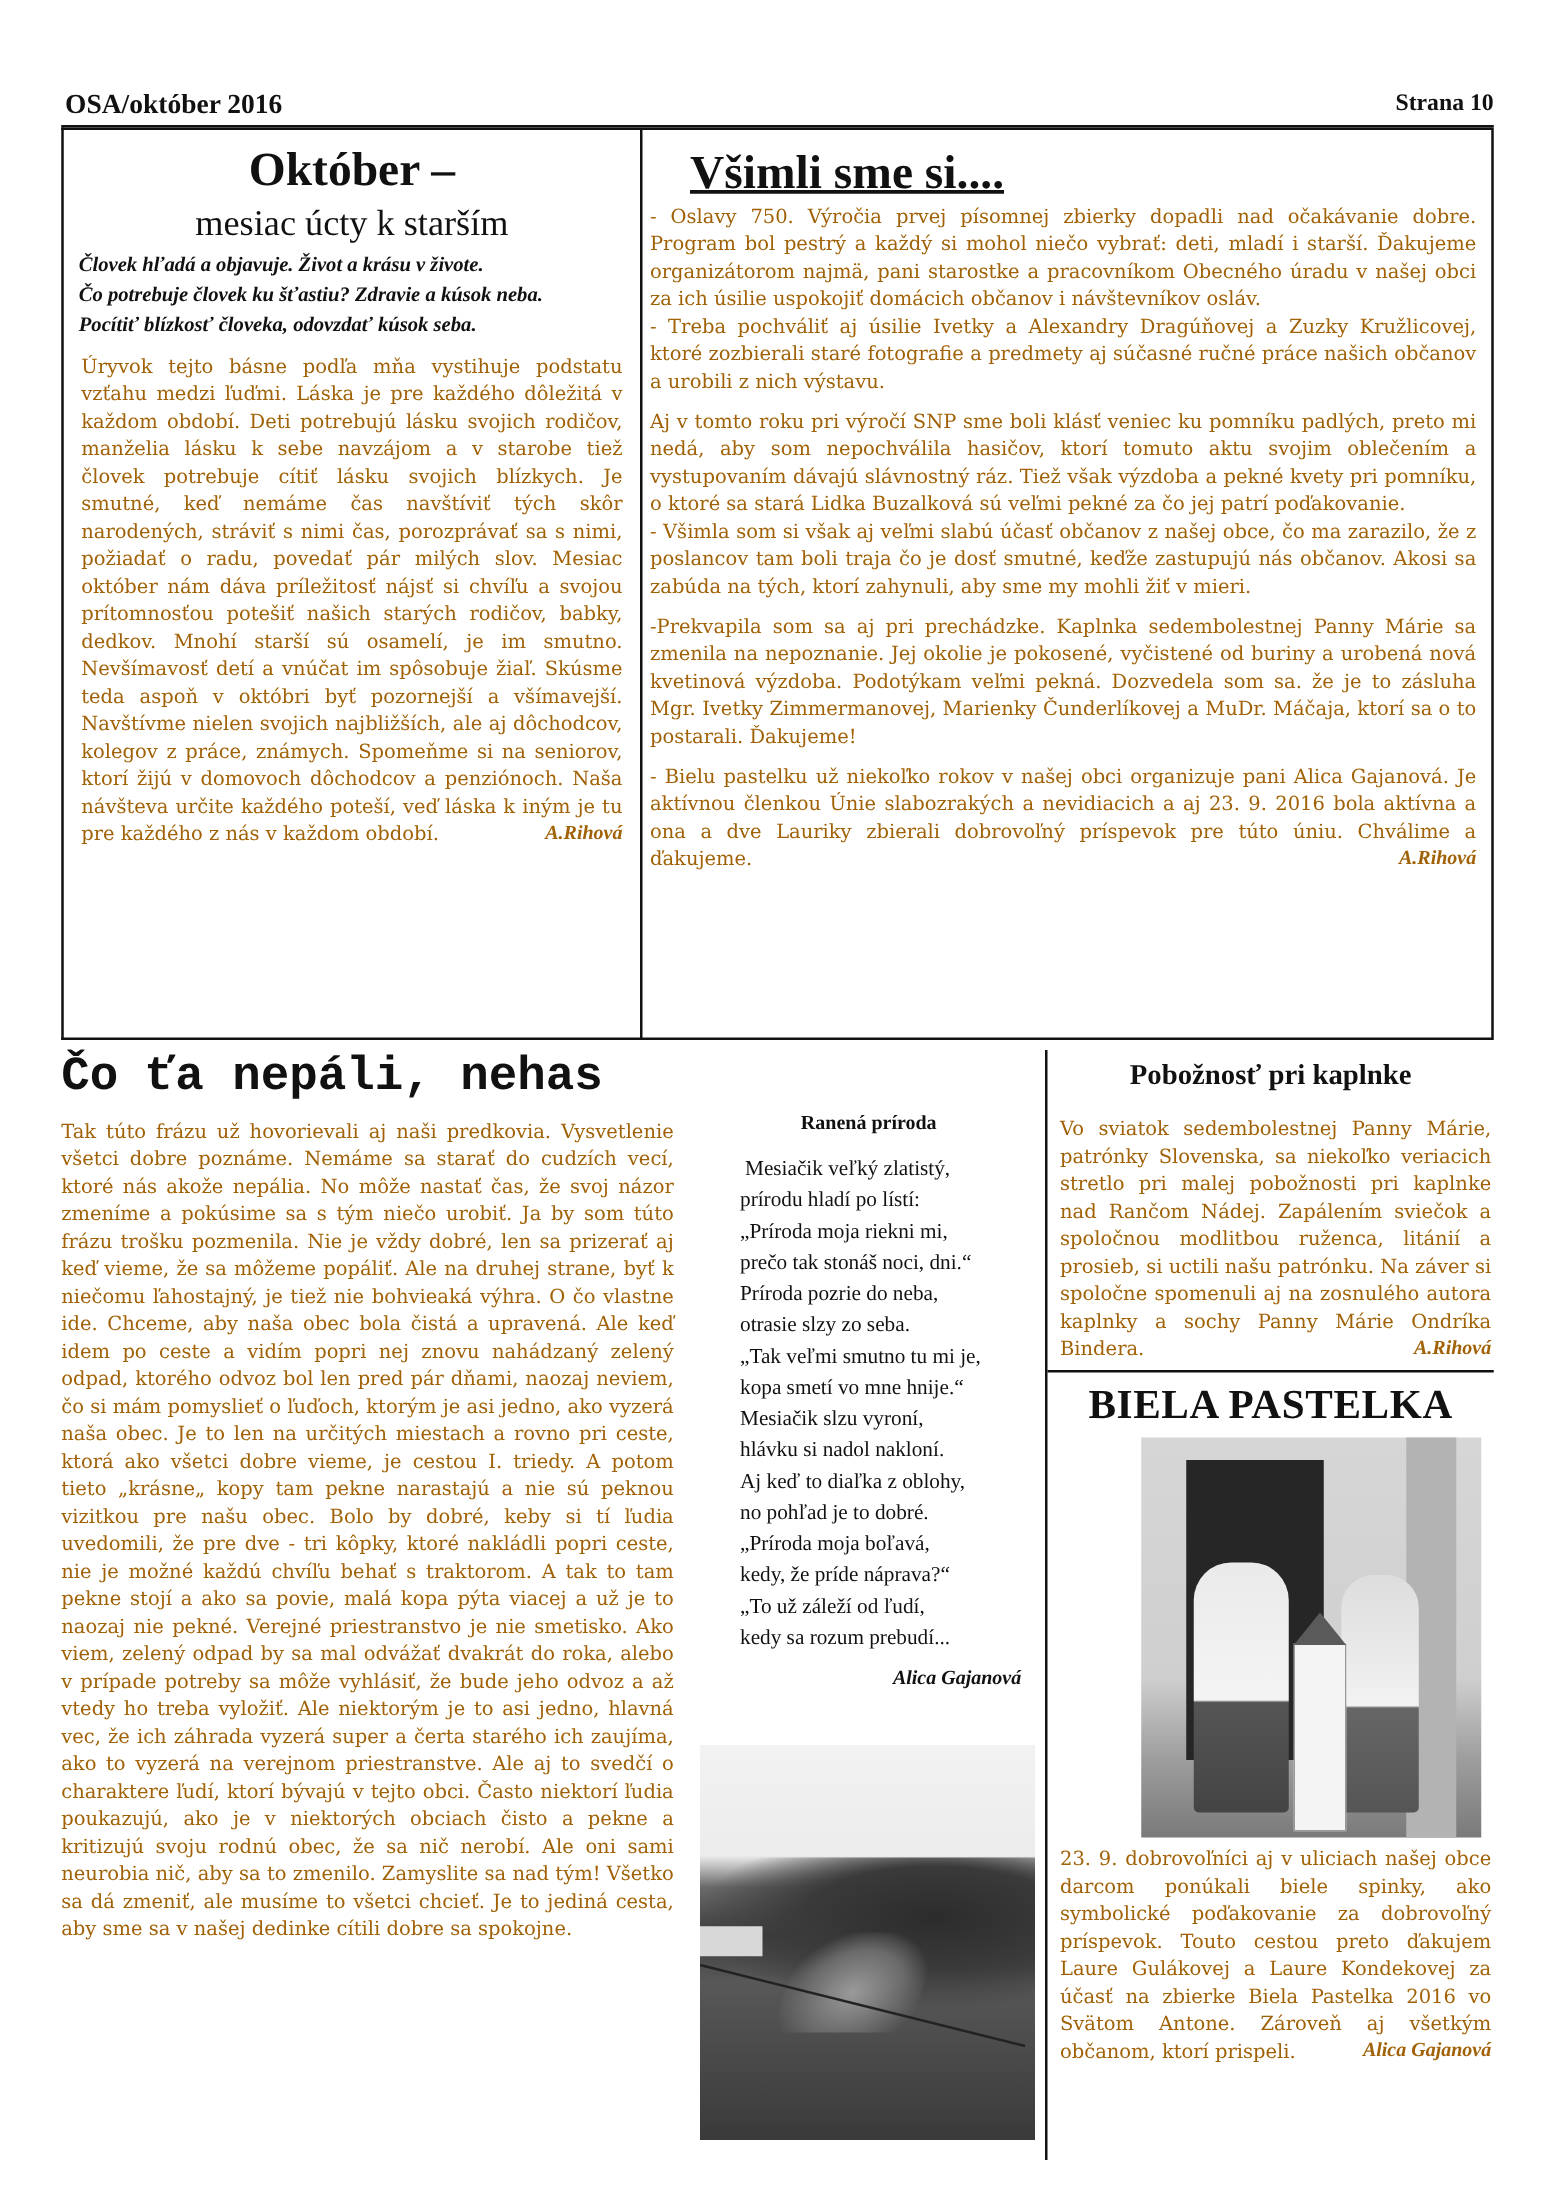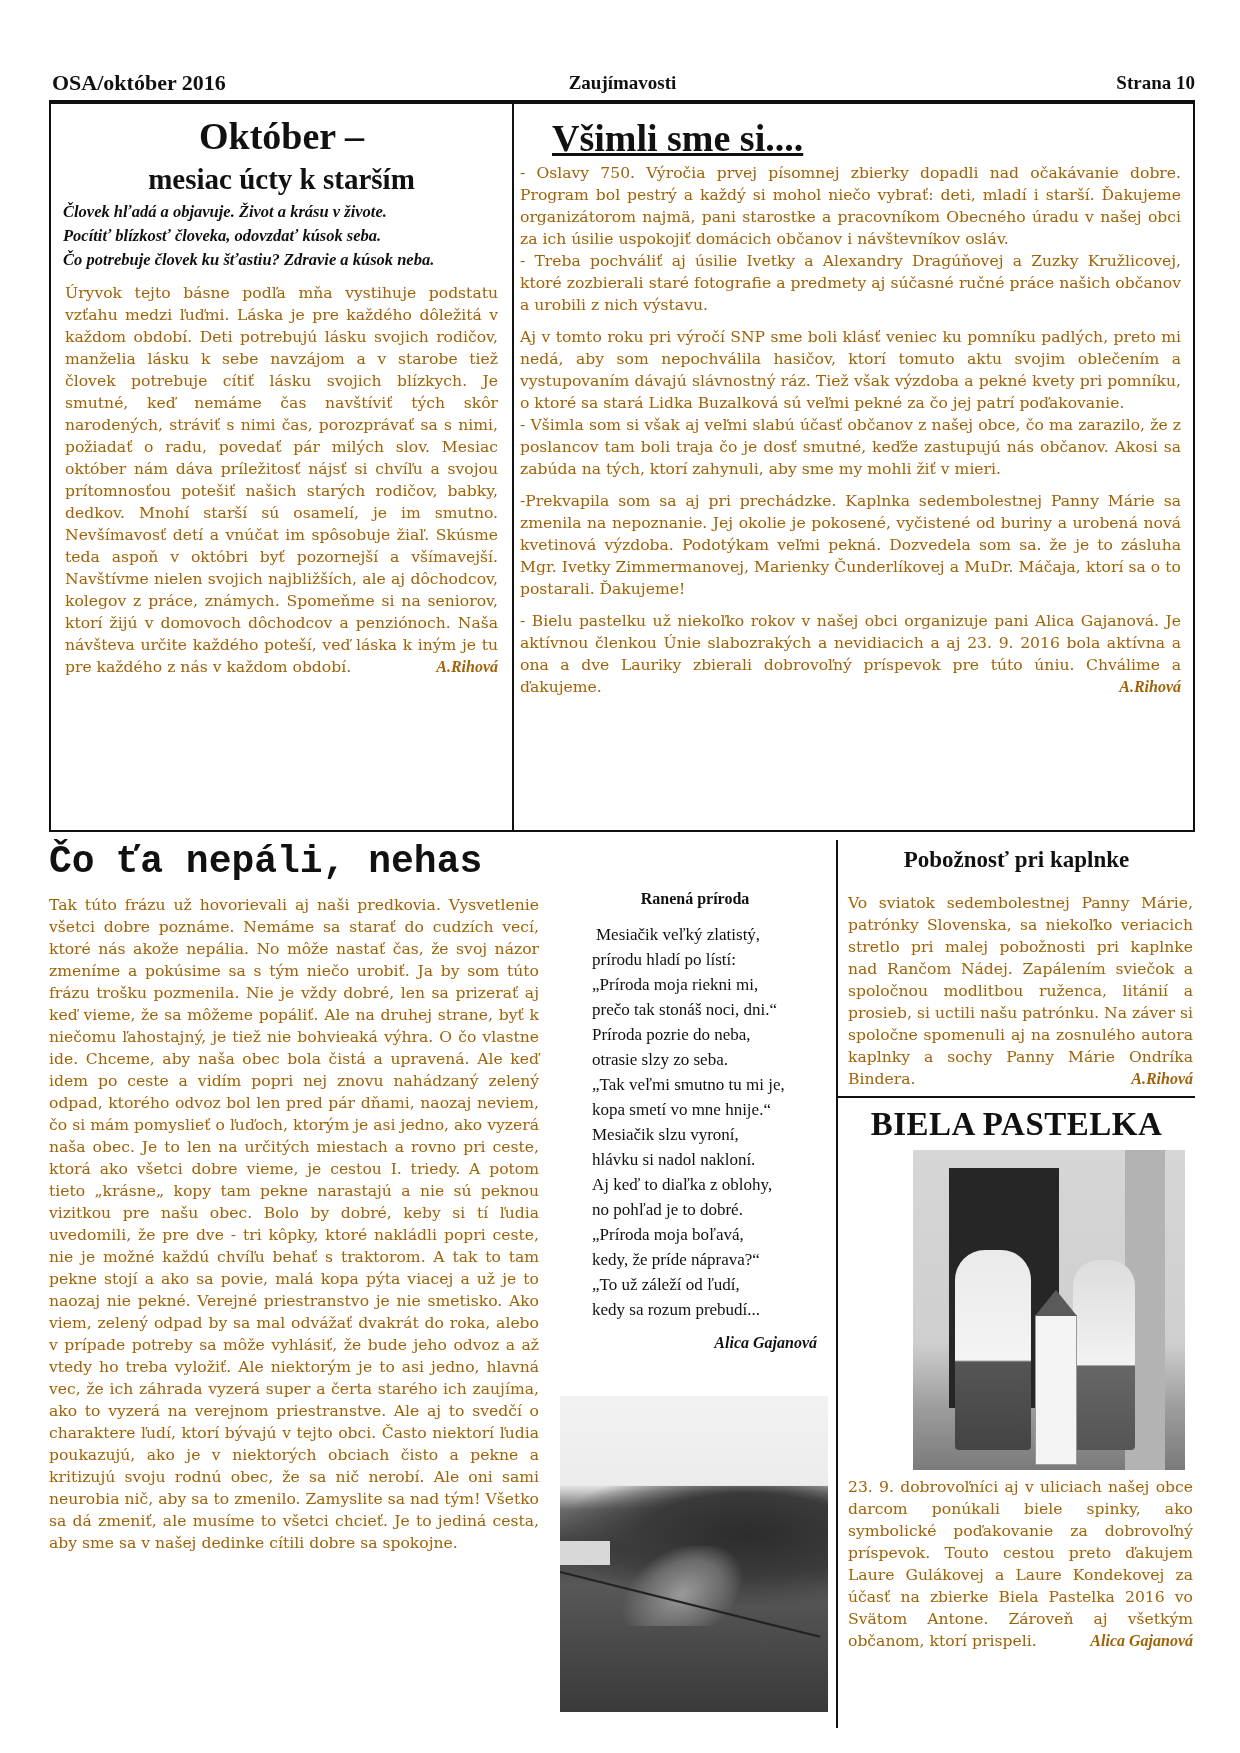--- a/index.html
+++ b/index.html
@@ -13,21 +13,21 @@
   .hdr .right { position: absolute; right: 0; top: 2px; font-size: 19px; }
 
   .rule { position: absolute; background: #111; }
 
   .txt { font-family: "DejaVu Serif", serif; font-size: 15.6px; line-height: 22px; text-align: justify; color: #a16207; }
   .sig { font-family: "Liberation Serif", serif; font-style: italic; font-weight: bold; font-size: 16px; float: right; }
 
   
   #oktober { position: absolute; left: 49px; top: 102px; width: 463px; height: 730px; border: 2px solid #111; border-right: none; }
   #oktober .t1 { font-family: "Liberation Serif", serif; font-weight: bold; font-size: 38px; text-align: center; margin-top: 12px; line-height: 40px; }
-  #oktober .t2 { font-family: "Liberation Serif", serif; font-weight: bold; font-size: 29px; text-align: center; margin-top: 6px; line-height: 34px; }
+  #oktober .t2 { font-family: "Liberation Serif", serif; font-weight: normal; font-size: 29px; text-align: center; margin-top: 6px; line-height: 34px; }
   #oktober .motto { font-family: "Liberation Serif", serif; font-style: italic; font-weight: bold; font-size: 16.5px; line-height: 24px; padding-left: 12px; margin-top: 4px; white-space: nowrap; }
   #oktober .body { padding: 0 14px 0 14px; margin-top: 10px; }
 
   
   #vsimli { position: absolute; left: 512px; top: 102px; width: 683px; height: 730px; border: 2px solid #111; border-left: 2px solid #111; }
   #vsimli .t1 { font-family: "Liberation Serif", serif; font-weight: bold; font-size: 38px; padding-left: 38px; margin-top: 14px; line-height: 40px; text-decoration: underline; }
   #vsimli .body { padding: 4px 12px 0 6px; }
   #vsimli .body p { margin-bottom: 0; }
   #vsimli .body p.gap { margin-top: 10px; }
 
@@ -63,32 +63,31 @@
   #photo-kids .girl2 { position: absolute; left: 160px; top: 110px; width: 62px; height: 190px; background: linear-gradient(180deg, #dddddd 0%, #f2f2f2 55%, #666 56%, #555 100%); border-radius: 26px 26px 4px 4px; }
   #photo-kids .box { position: absolute; left: 122px; top: 165px; width: 42px; height: 150px; background: #f4f4f4; border: 1px solid #999; }
   #photo-kids .box::before { content: ""; position: absolute; left: -1px; top: -26px; border-left: 21px solid transparent; border-right: 21px solid transparent; border-bottom: 26px solid #5a5a5a; }
   #pobozn .body2 { padding: 0 2px 0 10px; margin-top: 6px; }
 </style>
 </head>
 <body>
 
 <div class="hdr">
   <span class="left">OSA/október 2016</span>
-  <span class="center">Zaujímavosti</span>
   <span class="right">Strana 10</span>
 </div>
 <div class="rule" style="left:49px; top:100px; width:1146px; height:2px;"></div>
 
 <div id="oktober">
   <div class="t1">Október –</div>
   <div class="t2">mesiac úcty k starším</div>
   <div class="motto">
     <div>Človek hľadá a objavuje. Život a krásu v živote.</div>
+    <div>Čo potrebuje človek ku šťastiu? Zdravie a kúsok neba.</div>
     <div>Pocítiť blízkosť človeka, odovzdať kúsok seba.</div>
-    <div>Čo potrebuje človek ku šťastiu? Zdravie a kúsok neba.</div>
   </div>
   <div class="body txt">
     <span>Úryvok tejto básne podľa mňa vystihuje podstatu vzťahu medzi ľuďmi. Láska je pre každého dôležitá v každom období. Deti potrebujú lásku svojich rodičov, manželia lásku k sebe navzájom a v starobe tiež človek potrebuje cítiť lásku svojich blízkych. Je smutné, keď nemáme čas navštíviť tých skôr narodených, stráviť s nimi čas, porozprávať sa s nimi, požiadať o radu, povedať pár milých slov. Mesiac október nám dáva príležitosť nájsť si chvíľu a svojou prítomnosťou potešiť našich starých rodičov, babky, dedkov. Mnohí starší sú osamelí, je im smutno. Nevšímavosť detí a vnúčat im spôsobuje žiaľ. Skúsme teda aspoň v októbri byť pozornejší a všímavejší. Navštívme nielen svojich najbližších, ale aj dôchodcov, kolegov z práce, známych. Spomeňme si na seniorov, ktorí žijú v domovoch dôchodcov a penziónoch. Naša návšteva určite každého poteší, veď láska k iným je tu pre každého z nás v každom období.</span>
     <span class="sig">A.Rihová</span>
   </div>
 </div>
 
 <div id="vsimli">
   <div class="t1">Všimli sme si....</div>
   <div class="body txt">

